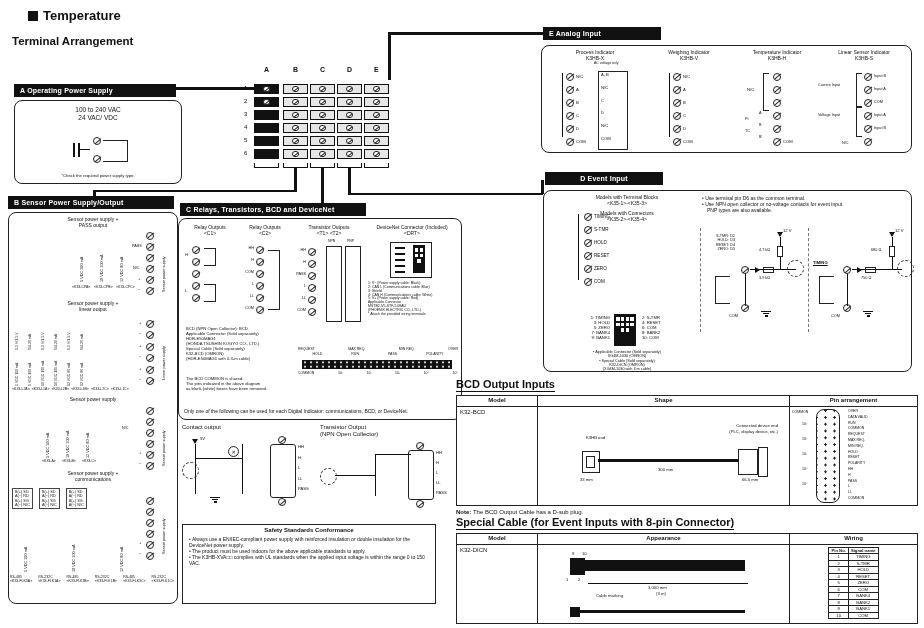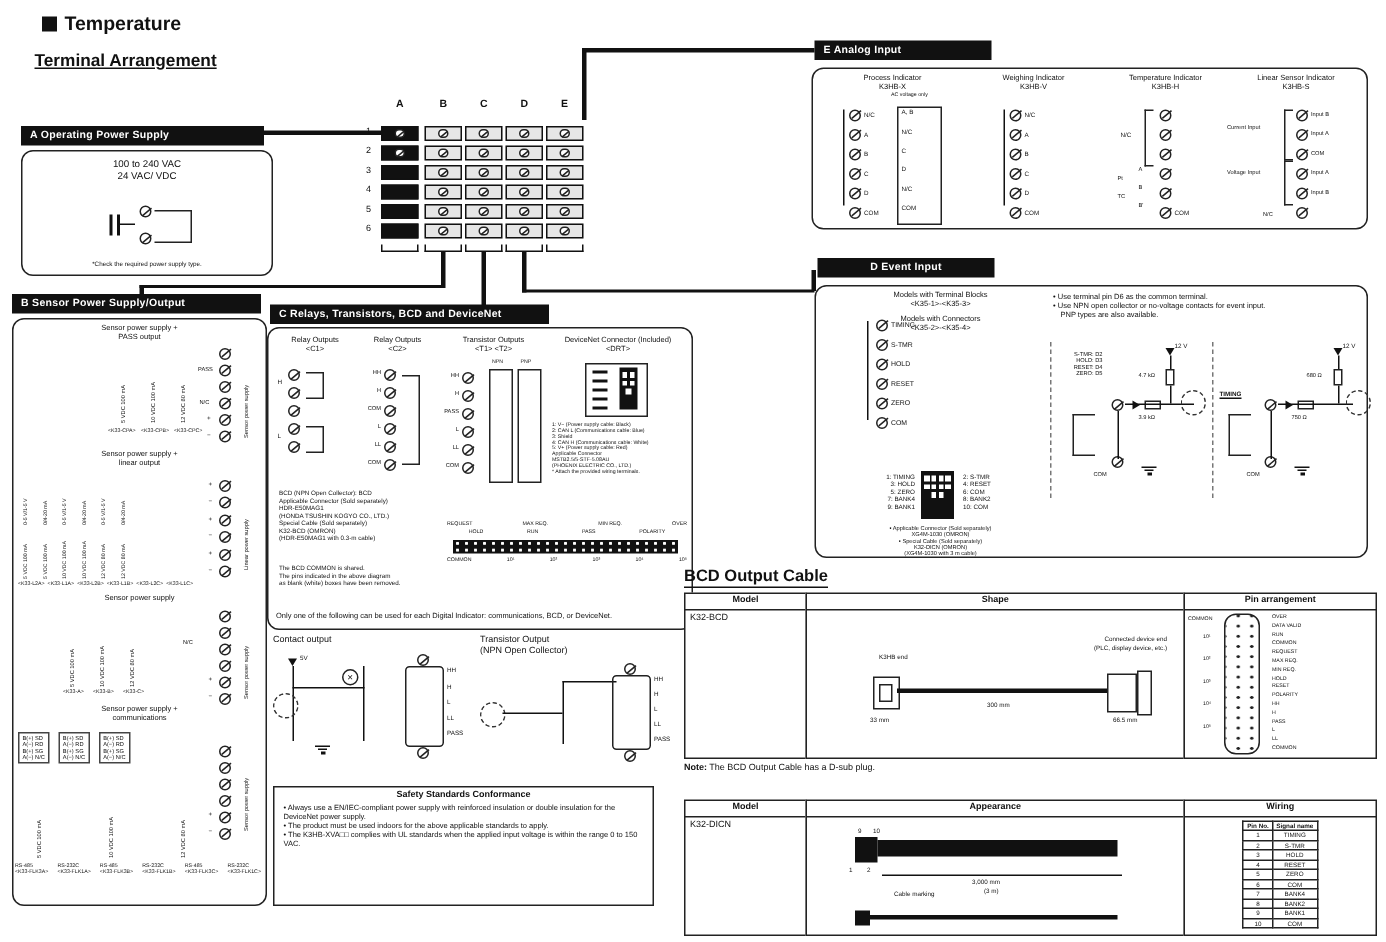--- a/index.html
+++ b/index.html
@@ -55,21 +55,21 @@
   .lampc{position:absolute;border:1px solid #222;border-radius:50%;font-size:5px;
       display:flex;align-items:center;justify-content:center}
 </style>
 </head>
 <body>
 
 <div id="page">
 
   <div class="abs" style="left:28px;top:11px;width:10px;height:10px;background:#111"></div>
   <div class="abs b" style="left:43px;top:8px;font-size:13px">Temperature</div>
-  <div class="abs b" style="left:23px;top:35px;font-size:11.5px;text-decoration:underline">Terminal Arrangement</div>
+  <div class="abs b" style="left:12px;top:35px;font-size:11.5px;">Terminal Arrangement</div>
 
   <div class="ln" style="left:176px;top:87px;width:78px;height:2.5px"></div>
   <div class="ln" style="left:388px;top:32px;width:2.5px;height:48px"></div>
   <div class="ln" style="left:388px;top:32px;width:155px;height:2.5px"></div>
   <div class="ln" style="left:294px;top:168px;width:2.5px;height:24px"></div>
   <div class="ln" style="left:93px;top:189.5px;width:203px;height:2.5px"></div>
   <div class="ln" style="left:93px;top:189.5px;width:2.5px;height:7px"></div>
   <div class="ln" style="left:321px;top:168px;width:2.5px;height:36px"></div>
   <div class="ln" style="left:348px;top:168px;width:2.5px;height:27px"></div>
   <div class="ln" style="left:348px;top:192.5px;width:195px;height:2.5px"></div>
@@ -865,21 +865,21 @@
 
   <div class="abs" style="left:182px;top:524px;width:252px;height:78px;border:1.2px solid #222">
     <div class="t6 b ctr" style="margin-top:2px">Safety Standards Conformance</div>
     <div style="padding:2px 6px">
       <div class="t5">• <span>Always use a EN/IEC-compliant power supply with reinforced insulation or double insulation for the DeviceNet power supply.</span></div>
       <div class="t5">• <span>The product must be used indoors for the above applicable standards to apply.</span></div>
       <div class="t5">• <span>The K3HB-XVA□□ complies with UL standards when the applied input voltage is within the range 0 to 150 VAC.</span></div>
     </div>
   </div>
 
-  <div class="abs b hdr-ul" style="left:456px;top:378px;font-size:11px">BCD Output Cable</div>
+  <div class="abs b hdr-ul" style="left:456px;top:378px;font-size:11px">BCD Output Inputs</div>
   <div class="tblh t6 abs" style="left:456px;top:395px;width:82px;height:12px">Model</div>
   <div class="tblh t6 abs" style="left:537px;top:395px;width:253px;height:12px">Shape</div>
   <div class="tblh t6 abs" style="left:789px;top:395px;width:129px;height:12px">Pin arrangement</div>
   <div class="tblc abs" style="left:456px;top:406px;width:82px;height:100px">
     <div class="t6" style="padding:2px 3px">K32-BCD</div>
   </div>
   <div class="tblc abs" style="left:537px;top:406px;width:253px;height:100px">
     <div class="t42 abs" style="left:48px;top:28px">K3HB end</div>
     <div class="t42 abs rt" style="left:140px;top:16px;width:100px">Connected device end</div>
     <div class="t42 abs rt" style="left:140px;top:22px;width:100px">(PLC, display device, etc.)</div>
@@ -919,20 +919,21 @@
       <div class="t35" style="height:5.8px">L</div>
       <div class="t35" style="height:5.8px">LL</div>
       <div class="t35" style="height:5.8px">COMMON</div>
     </div>
   </div>
 
   <div class="abs t6" style="left:456px;top:509px">
     <span class="b">Note:</span> <span>The BCD Output Cable has a D-sub plug.</span>
   </div>
 
+  <div class="abs b hdr-ul" style="left:456px;top:516px;font-size:11px">Special Cable (for Event Inputs with 8-pin Connector)</div>
   <div class="tblh t6 abs" style="left:456px;top:533px;width:82px;height:12px">Model</div>
   <div class="tblh t6 abs" style="left:537px;top:533px;width:253px;height:12px">Appearance</div>
   <div class="tblh t6 abs" style="left:789px;top:533px;width:129px;height:12px">Wiring</div>
   <div class="tblc abs" style="left:456px;top:544px;width:82px;height:80px">
     <div class="t6" style="padding:2px 3px">K32-DICN</div>
   </div>
   <div class="tblc abs" style="left:537px;top:544px;width:253px;height:80px">
     <div class="t42 abs" style="left:34px;top:6px">9</div>
     <div class="t42 abs" style="left:44px;top:6px">10</div>
     <div class="abs" style="left:32px;top:13px;width:15px;height:17px;background:#111"></div>

